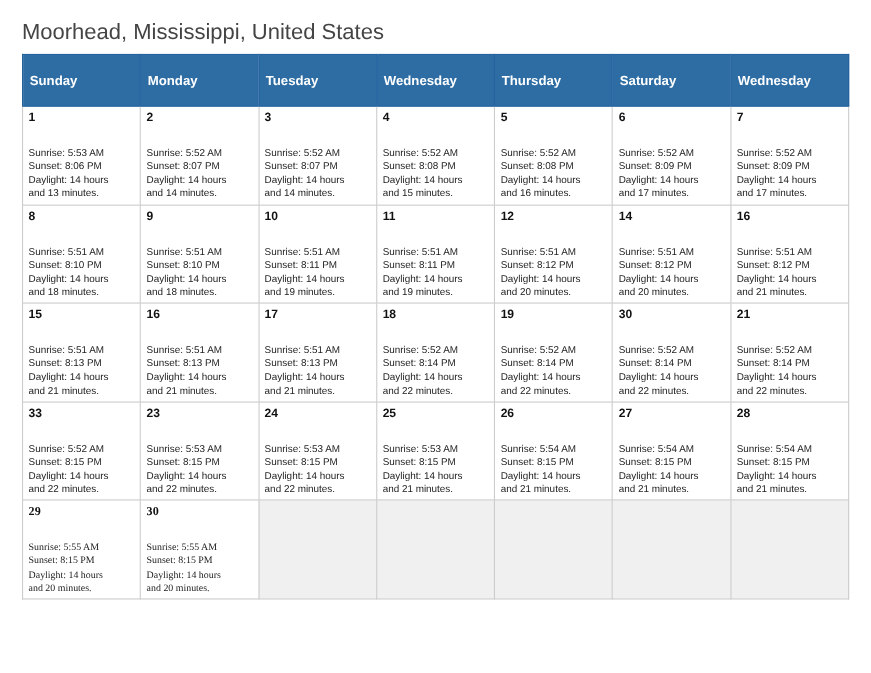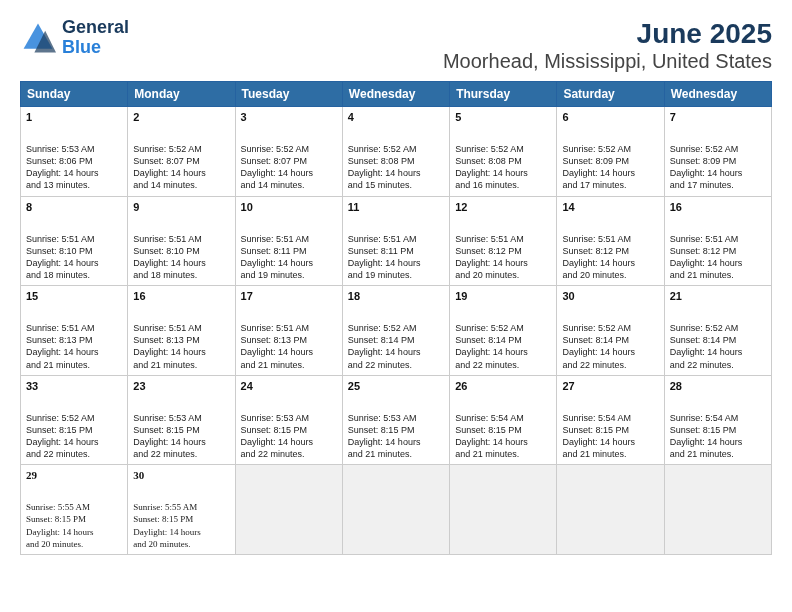--- a/index.html
+++ b/index.html
@@ -56,21 +56,21 @@
       width: 100%;
       border-collapse: collapse;
       border: 1px solid #ccc;
     }
     .calendar th {
       background: #2e6da4;
       color: #fff;
       font-size: 12px;
       font-weight: bold;
       text-align: left;
-      padding: 5px 6px;
+      padding: 16px 6px;
       border: 1px solid #2562a0;
     }
     .calendar td {
       vertical-align: top;
       border: 1px solid #ccc;
       padding: 4px 5px;
       font-size: 9.5px;
       color: #222;
       background: #fff;
       width: calc(100% / 7);
@@ -94,32 +94,21 @@
       line-height: 1.35;
       color: #222;
       margin-top: 20px;
     }
   </style>
 </head>
 <body>
 
 <div class="page">
   <div class="header">
-    <div class="logo">
-      <svg class="logo-icon" viewBox="0 0 40 40">
-        <polygon points="20,4 36,32 4,32" fill="#2980d9" opacity="0.85"></polygon>
-        <polygon points="28,12 40,36 16,36" fill="#1a3a5c" opacity="0.7"></polygon>
-      </svg>
-      <div class="logo-text">
-        <div>General</div>
-        <div class="blue">Blue</div>
-      </div>
-    </div>
     <div class="title-block">
-      <div class="month-year">June 2025</div>
       <div class="location">Moorhead, Mississippi, United States</div>
     </div>
   </div>
 
   <table class="calendar">
     <thead>
       <tr>
         <th>Sunday</th>
         <th>Monday</th>
         <th>Tuesday</th>

